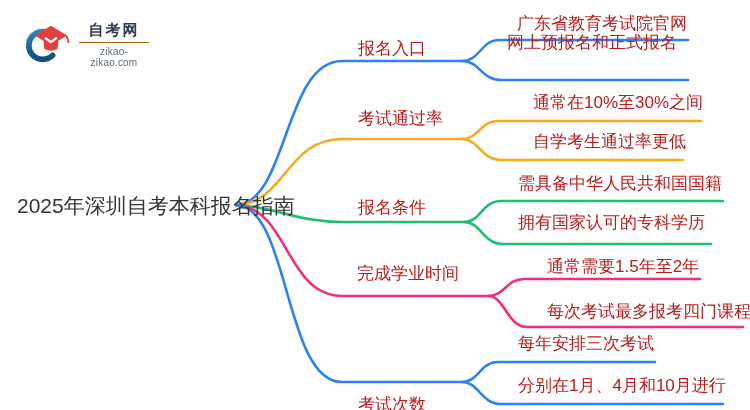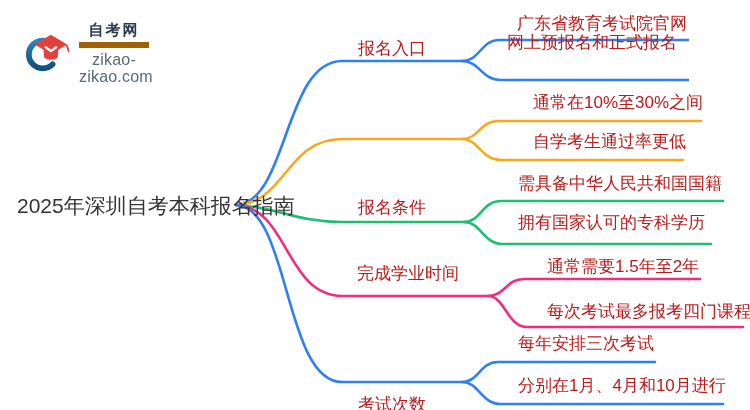--- a/index.html
+++ b/index.html
@@ -30,23 +30,23 @@
   .ch-3-2 { left:518px; top:213px; }
   .ch-4-1 { left:547px; top:257px; }
   .ch-4-2 { left:547px; top:302px; }
   .ch-5-1 { left:518px; top:334px; }
   .ch-5-2 { left:518px; top:376px; }
   
   .logo { position:absolute; left:26px; top:22px; display:flex; align-items:center; gap:7px; text-decoration:none; }
   .logo-text { width:70px; text-align:center; }
   .logo-name {
     font-size:15px; font-weight:bold; letter-spacing:2px; color:#2c3a4d;
-    padding-bottom:3px; border-bottom:6px solid #a16207; line-height:1.1;
+    padding-bottom:3px; border-bottom:1px solid #a16207; line-height:1.1;
   }
-  .logo-domain { font-size:16px; color:#5a6b7b; padding-top:3px; letter-spacing:0.2px; line-height:1.1; }
+  .logo-domain { font-size:10px; color:#5a6b7b; padding-top:3px; letter-spacing:0.2px; line-height:1.1; }
 </style>
 </head>
 <body>
 
 <div class="stage">
 
   <svg class="wires" viewBox="0 0 750 410">
 
     <path class="c-blue" d="M236,205 C288,203 284,61 342,61 L462,61"></path>
     <path class="c-blue" d="M462,61 C480,61 481,40 499,40 L688,40"></path>
@@ -85,20 +85,21 @@
     </svg>
     <div class="logo-text">
       <div class="logo-name">自考网</div>
       <div class="logo-domain">zikao-zikao.com</div>
     </div>
   </div>
 
   <div class="root-title">2025年深圳自考本科报名指南</div>
 
   <div class="node lb-1">报名入口</div>
+  <div class="node lb-2">考试通过率</div>
   <div class="node lb-3">报名条件</div>
   <div class="node lb-4">完成学业时间</div>
   <div class="node lb-5">考试次数</div>
 
   <div class="node ch-1-1">广东省教育考试院官网</div>
   <div class="node ch-1-2">网上预报名和正式报名</div>
   <div class="node ch-2-1">通常在10%至30%之间</div>
   <div class="node ch-2-2">自学考生通过率更低</div>
   <div class="node ch-3-1">需具备中华人民共和国国籍</div>
   <div class="node ch-3-2">拥有国家认可的专科学历</div>

